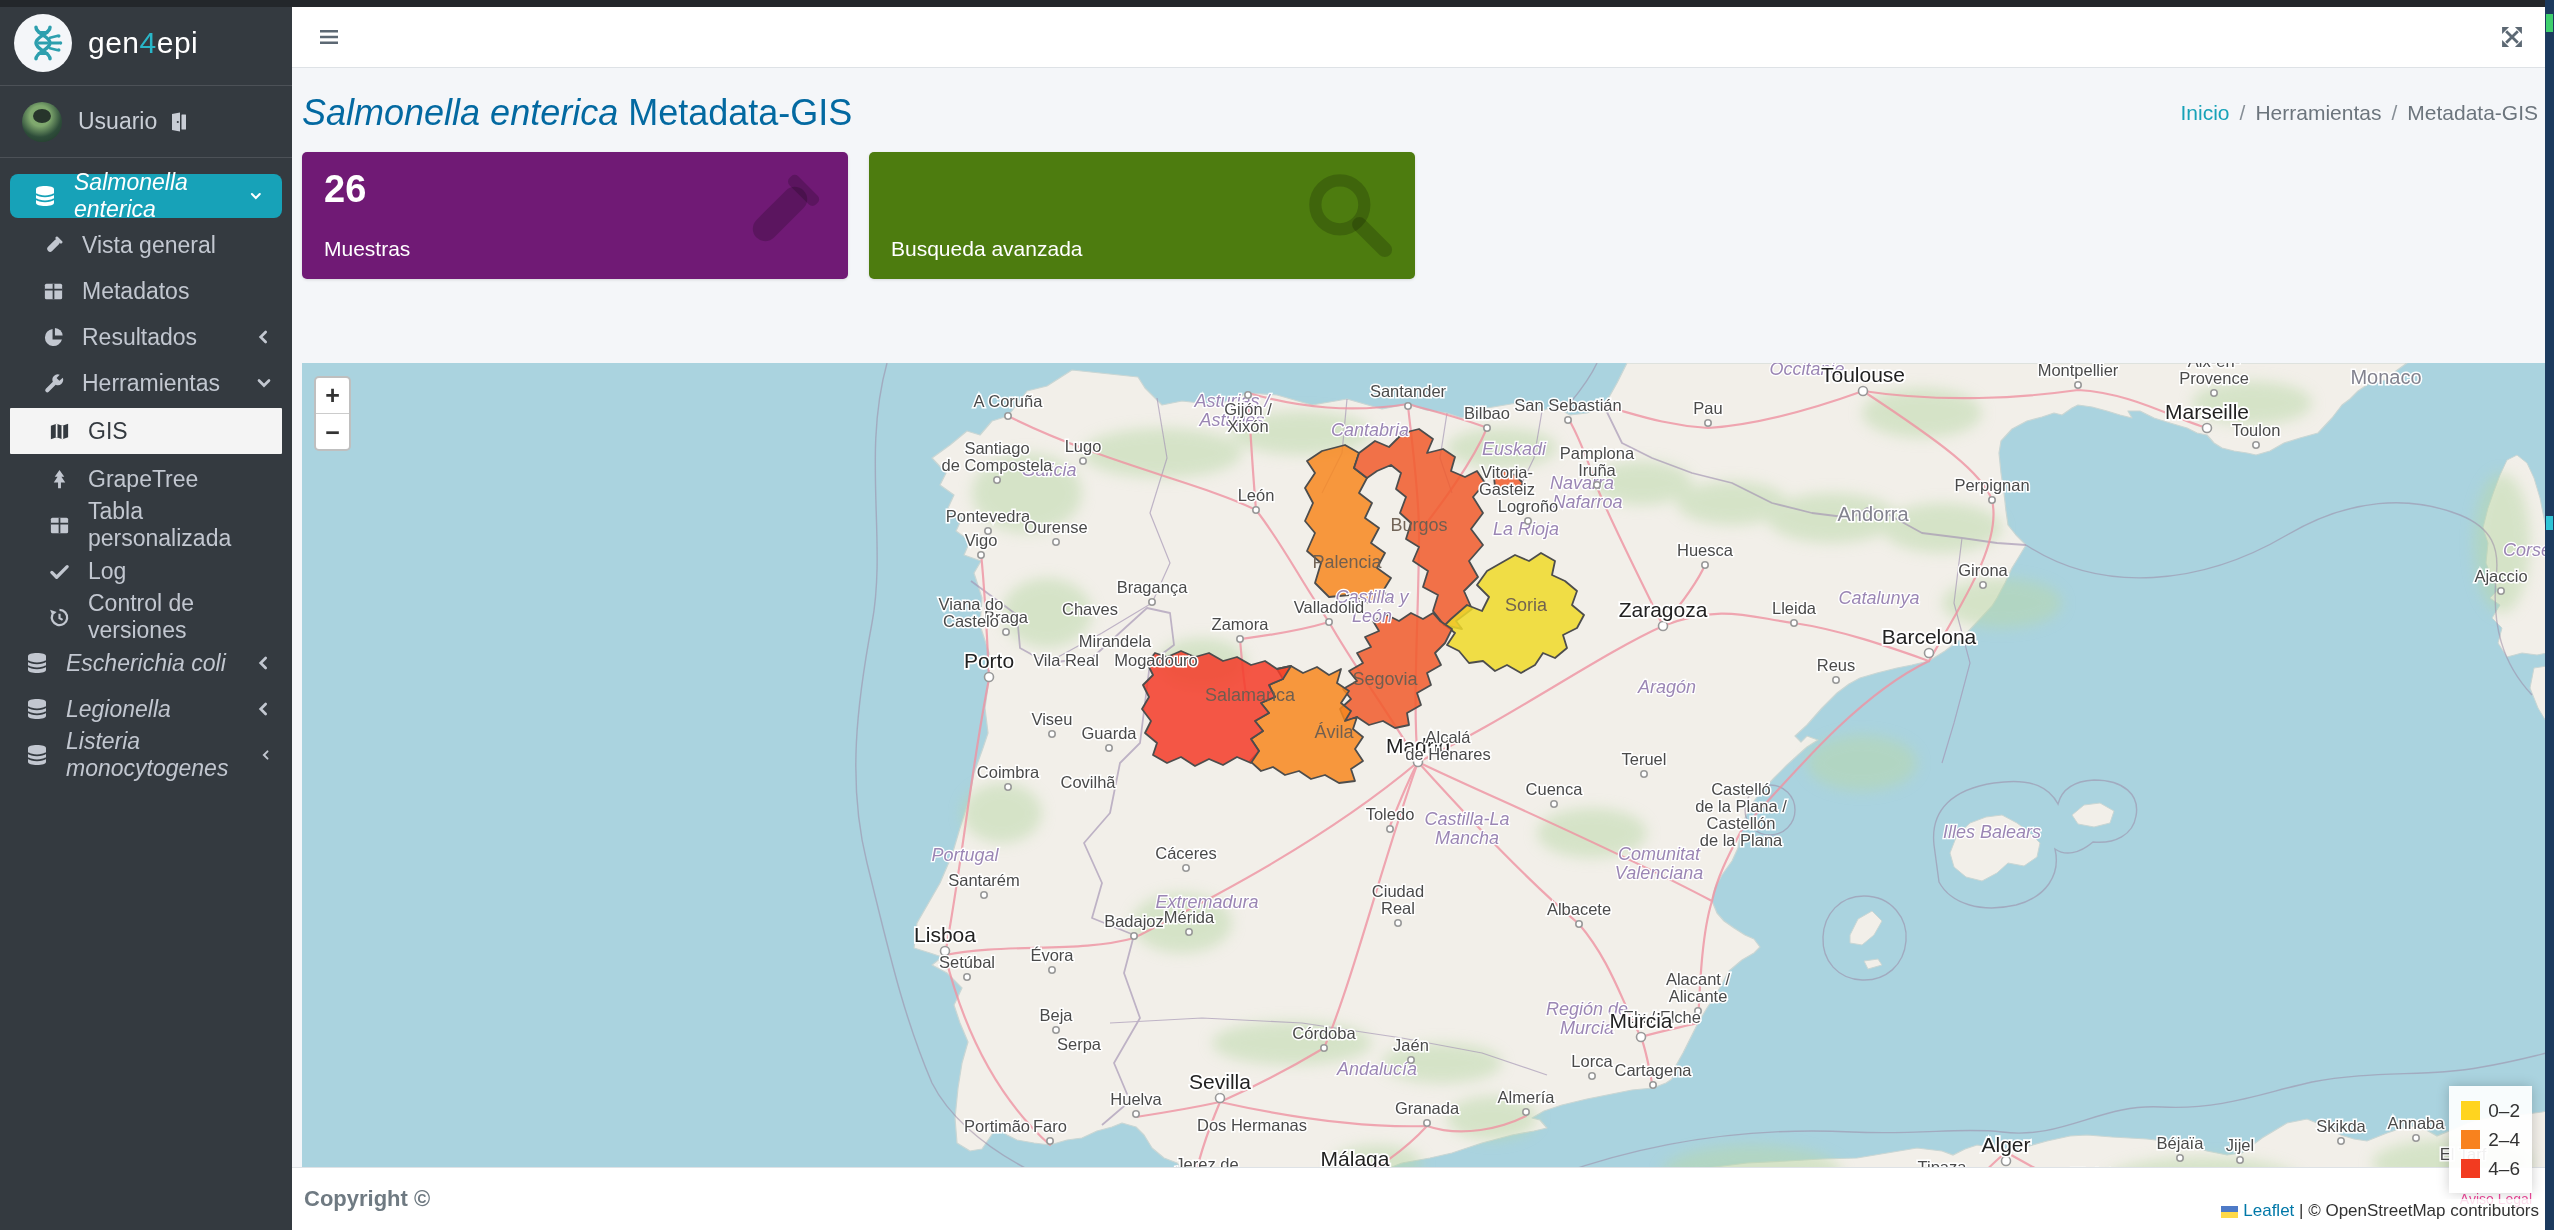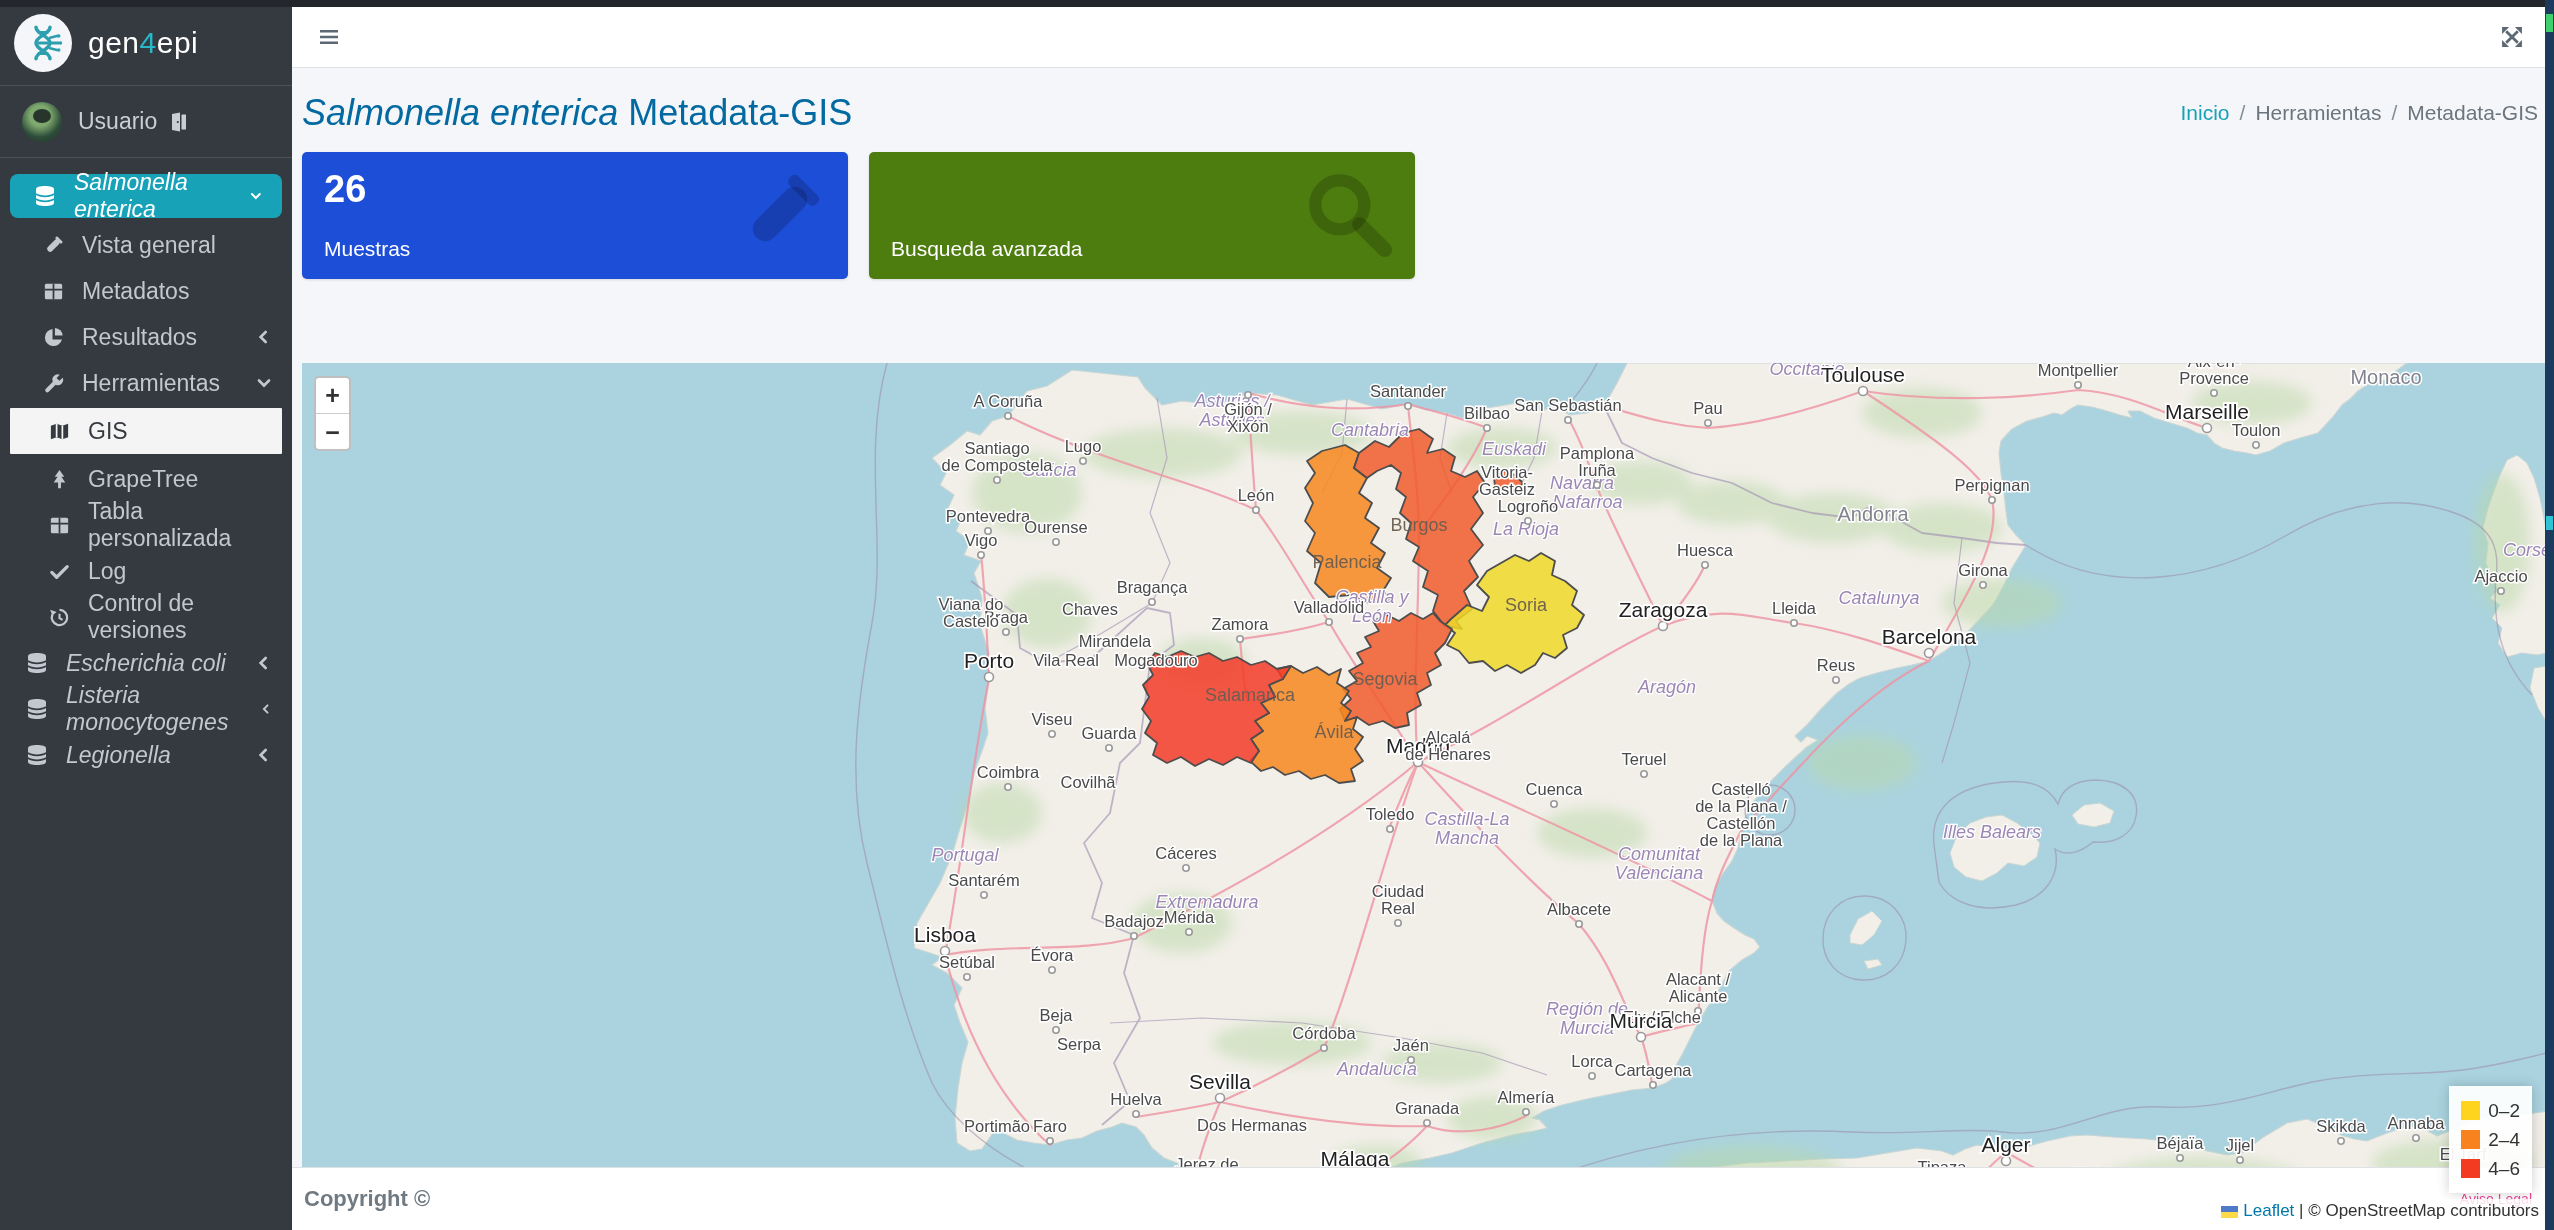--- a/index.html
+++ b/index.html
@@ -284,32 +284,32 @@
       <svg class="chev" viewBox="0 0 24 24">
           <path fill="none" stroke="currentColor" stroke-width="3.2" stroke-linecap="round" d="M14 6l-6 6 6 6"></path>
         </svg>
     </div>
     <div class="m-item" style="padding-left:24px">
       <span class="mi">
           <svg width="24" height="24">
             <use href="#i-db"></use>
           </svg>
         </span>
-      <span class="italic">Listeria monocytogenes</span>
+      <span class="italic">Legionella</span>
       <svg class="chev" viewBox="0 0 24 24">
           <path fill="none" stroke="currentColor" stroke-width="3.2" stroke-linecap="round" d="M14 6l-6 6 6 6"></path>
         </svg>
     </div>
     <div class="m-item" style="padding-left:24px">
       <span class="mi">
           <svg width="24" height="24">
             <use href="#i-db"></use>
           </svg>
         </span>
-      <span class="italic">Legionella</span>
+      <span class="italic">Listeria monocytogenes</span>
       <svg class="chev" viewBox="0 0 24 24">
           <path fill="none" stroke="currentColor" stroke-width="3.2" stroke-linecap="round" d="M14 6l-6 6 6 6"></path>
         </svg>
     </div>
   </nav>
 </aside>
 
 <header class="topbar">
   <svg class="burger" viewBox="0 0 24 24">
       <use href="#i-bars"></use>
@@ -321,21 +321,21 @@
 
 <main class="content">
   <div class="page-head">
     <h1 class="page-title"><span class="species">Salmonella enterica</span><span> Metadata-GIS</span></h1>
     <div class="breadcrumb">
       <a>Inicio</a><span class="sep">/</span><span>Herramientas</span><span class="sep">/</span><span>Metadata-GIS</span>
     </div>
   </div>
 
   <div class="cards">
-    <div class="small-box" id="card0" style="background: #1d4ed8;">
+    <div class="small-box" id="card0" style="background: #701a75;">
       <div class="num">26</div>
       <div class="lbl">Muestras</div>
       <span class="watermark"><svg width="100" height="100">
             <use href="#i-vial"></use>
           </svg></span>
     </div>
     <div class="small-box" id="card1" style="background: #4d7c0f;">
       <div class="lbl">Busqueda avanzada</div>
       <span class="watermark"><svg width="98" height="98">
             <use href="#i-search"></use>

